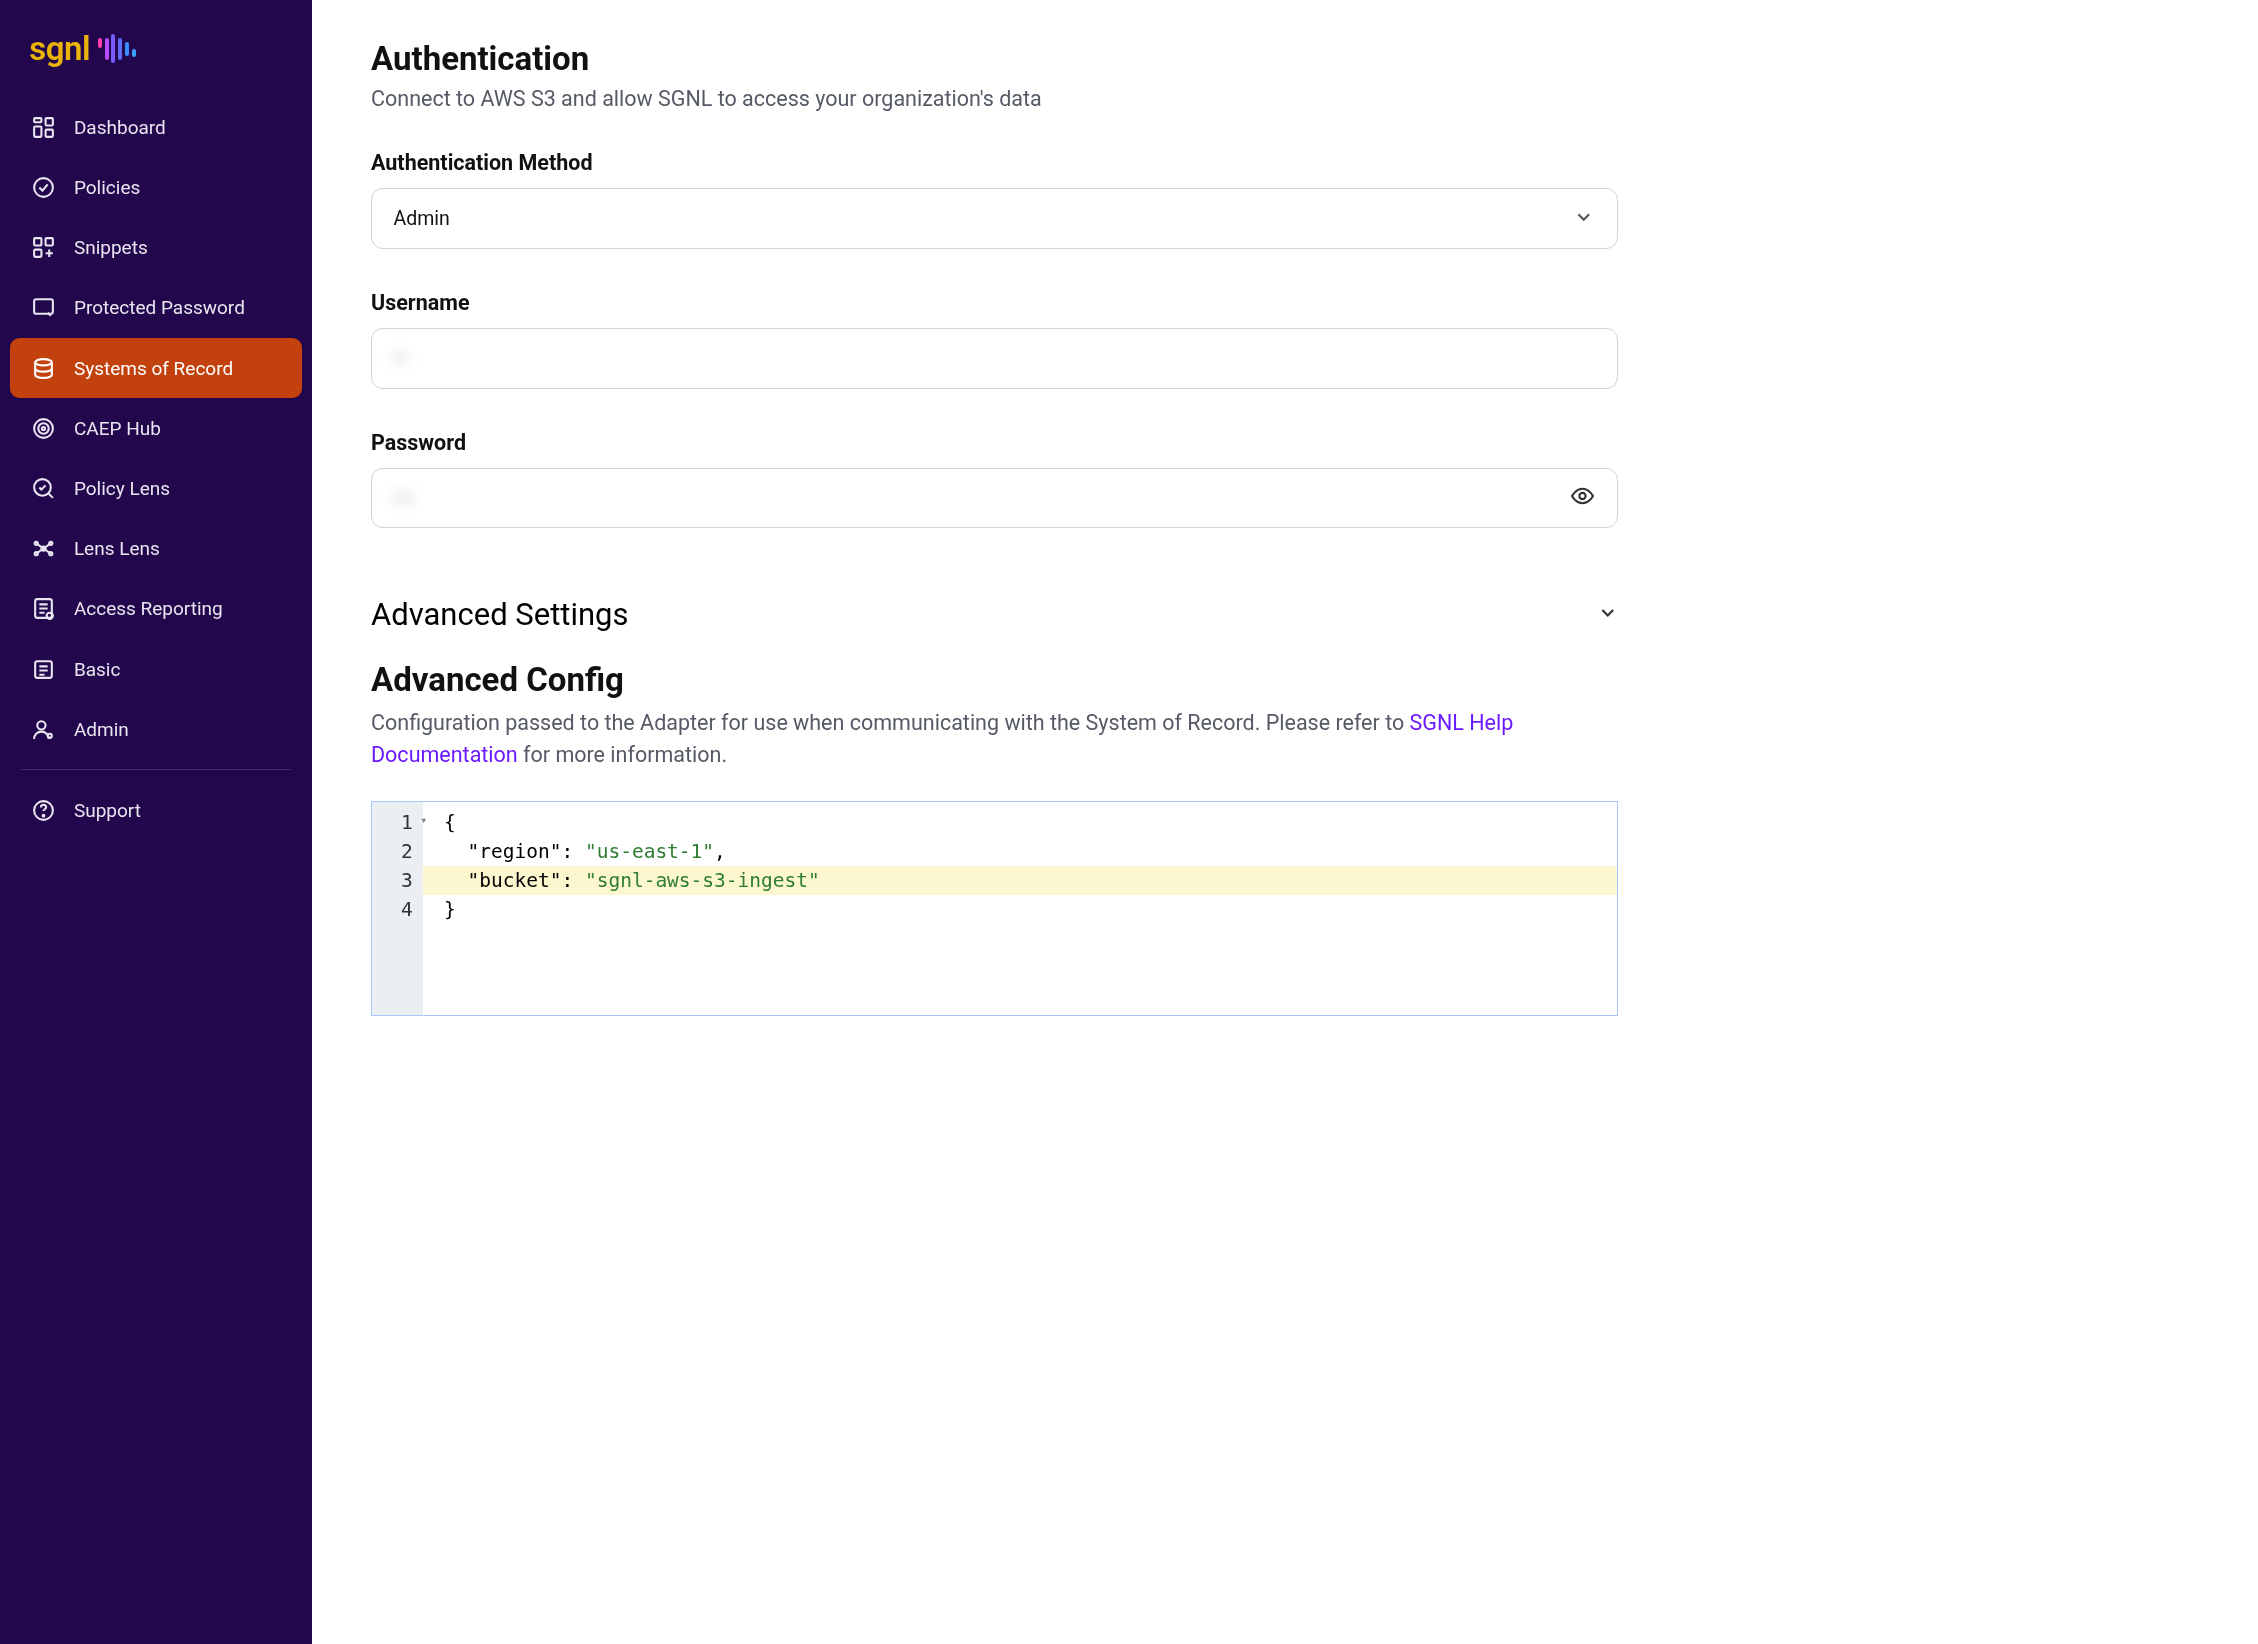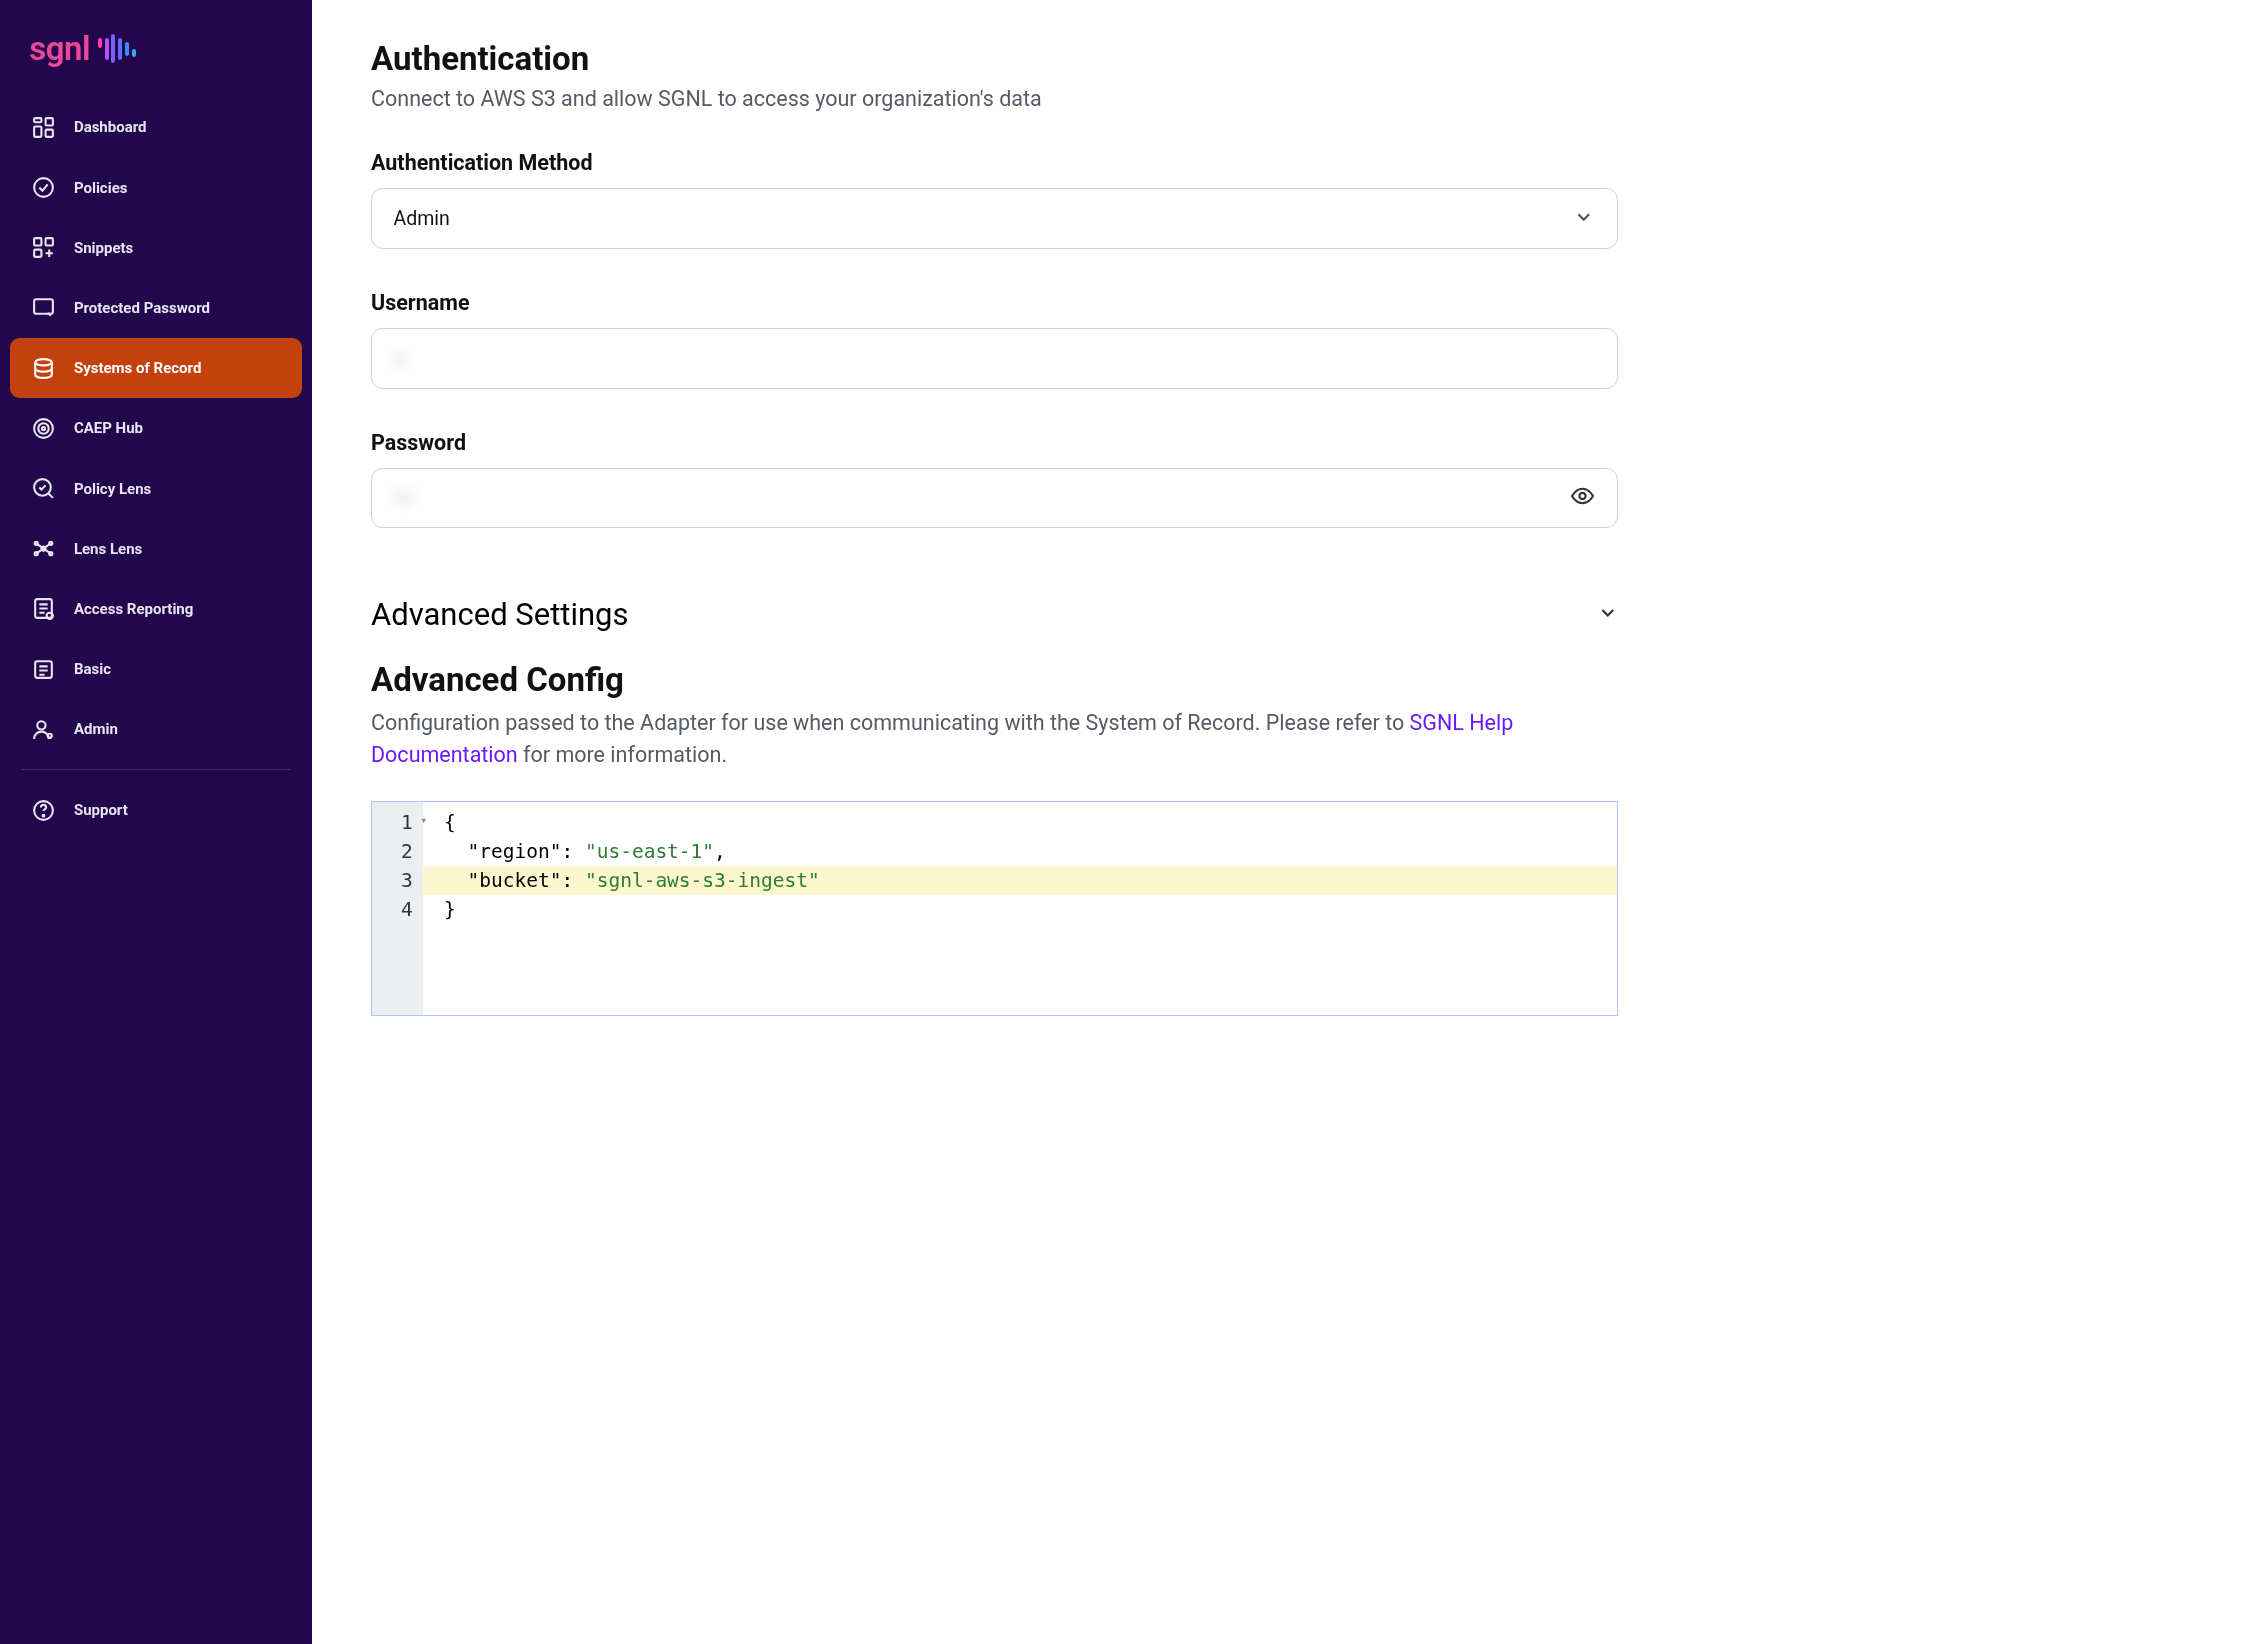--- a/index.html
+++ b/index.html
@@ -25,21 +25,21 @@
     .logo {
       display: flex;
       align-items: center;
       gap: 3.9px;
       padding: 9.8px 19.5px 29px 19.5px;
     }
     .logo-text {
       font-size: 33px;
       font-weight: 600;
       letter-spacing: -0.5px;
-      color: #ec4899;
+      color: #eab308;
     }
     .logo-bars {
       display: flex;
       align-items: center;
       gap: 2.9px;
       margin-left: 3.9px;
     }
     .logo-bar {
       width: 3.9px;
       border-radius: 2px;
@@ -47,23 +47,22 @@
     .nav {
       list-style: none;
     }
     .nav-item {
       display: flex;
       align-items: center;
       gap: 17.6px;
       padding: 17.6px 21.5px;
       border-radius: 9.8px;
       cursor: pointer;
-      font-size: 15px;
+      font-size: 19px;
       color: #e8e5f0;
-      font-weight: bold;
     }
     .nav-item.active {
       background: #c2410c;
       color: #fff;
     }
     .nav-icon {
       width: 25px;
       height: 25px;
       flex-shrink: 0;
       display: flex;

